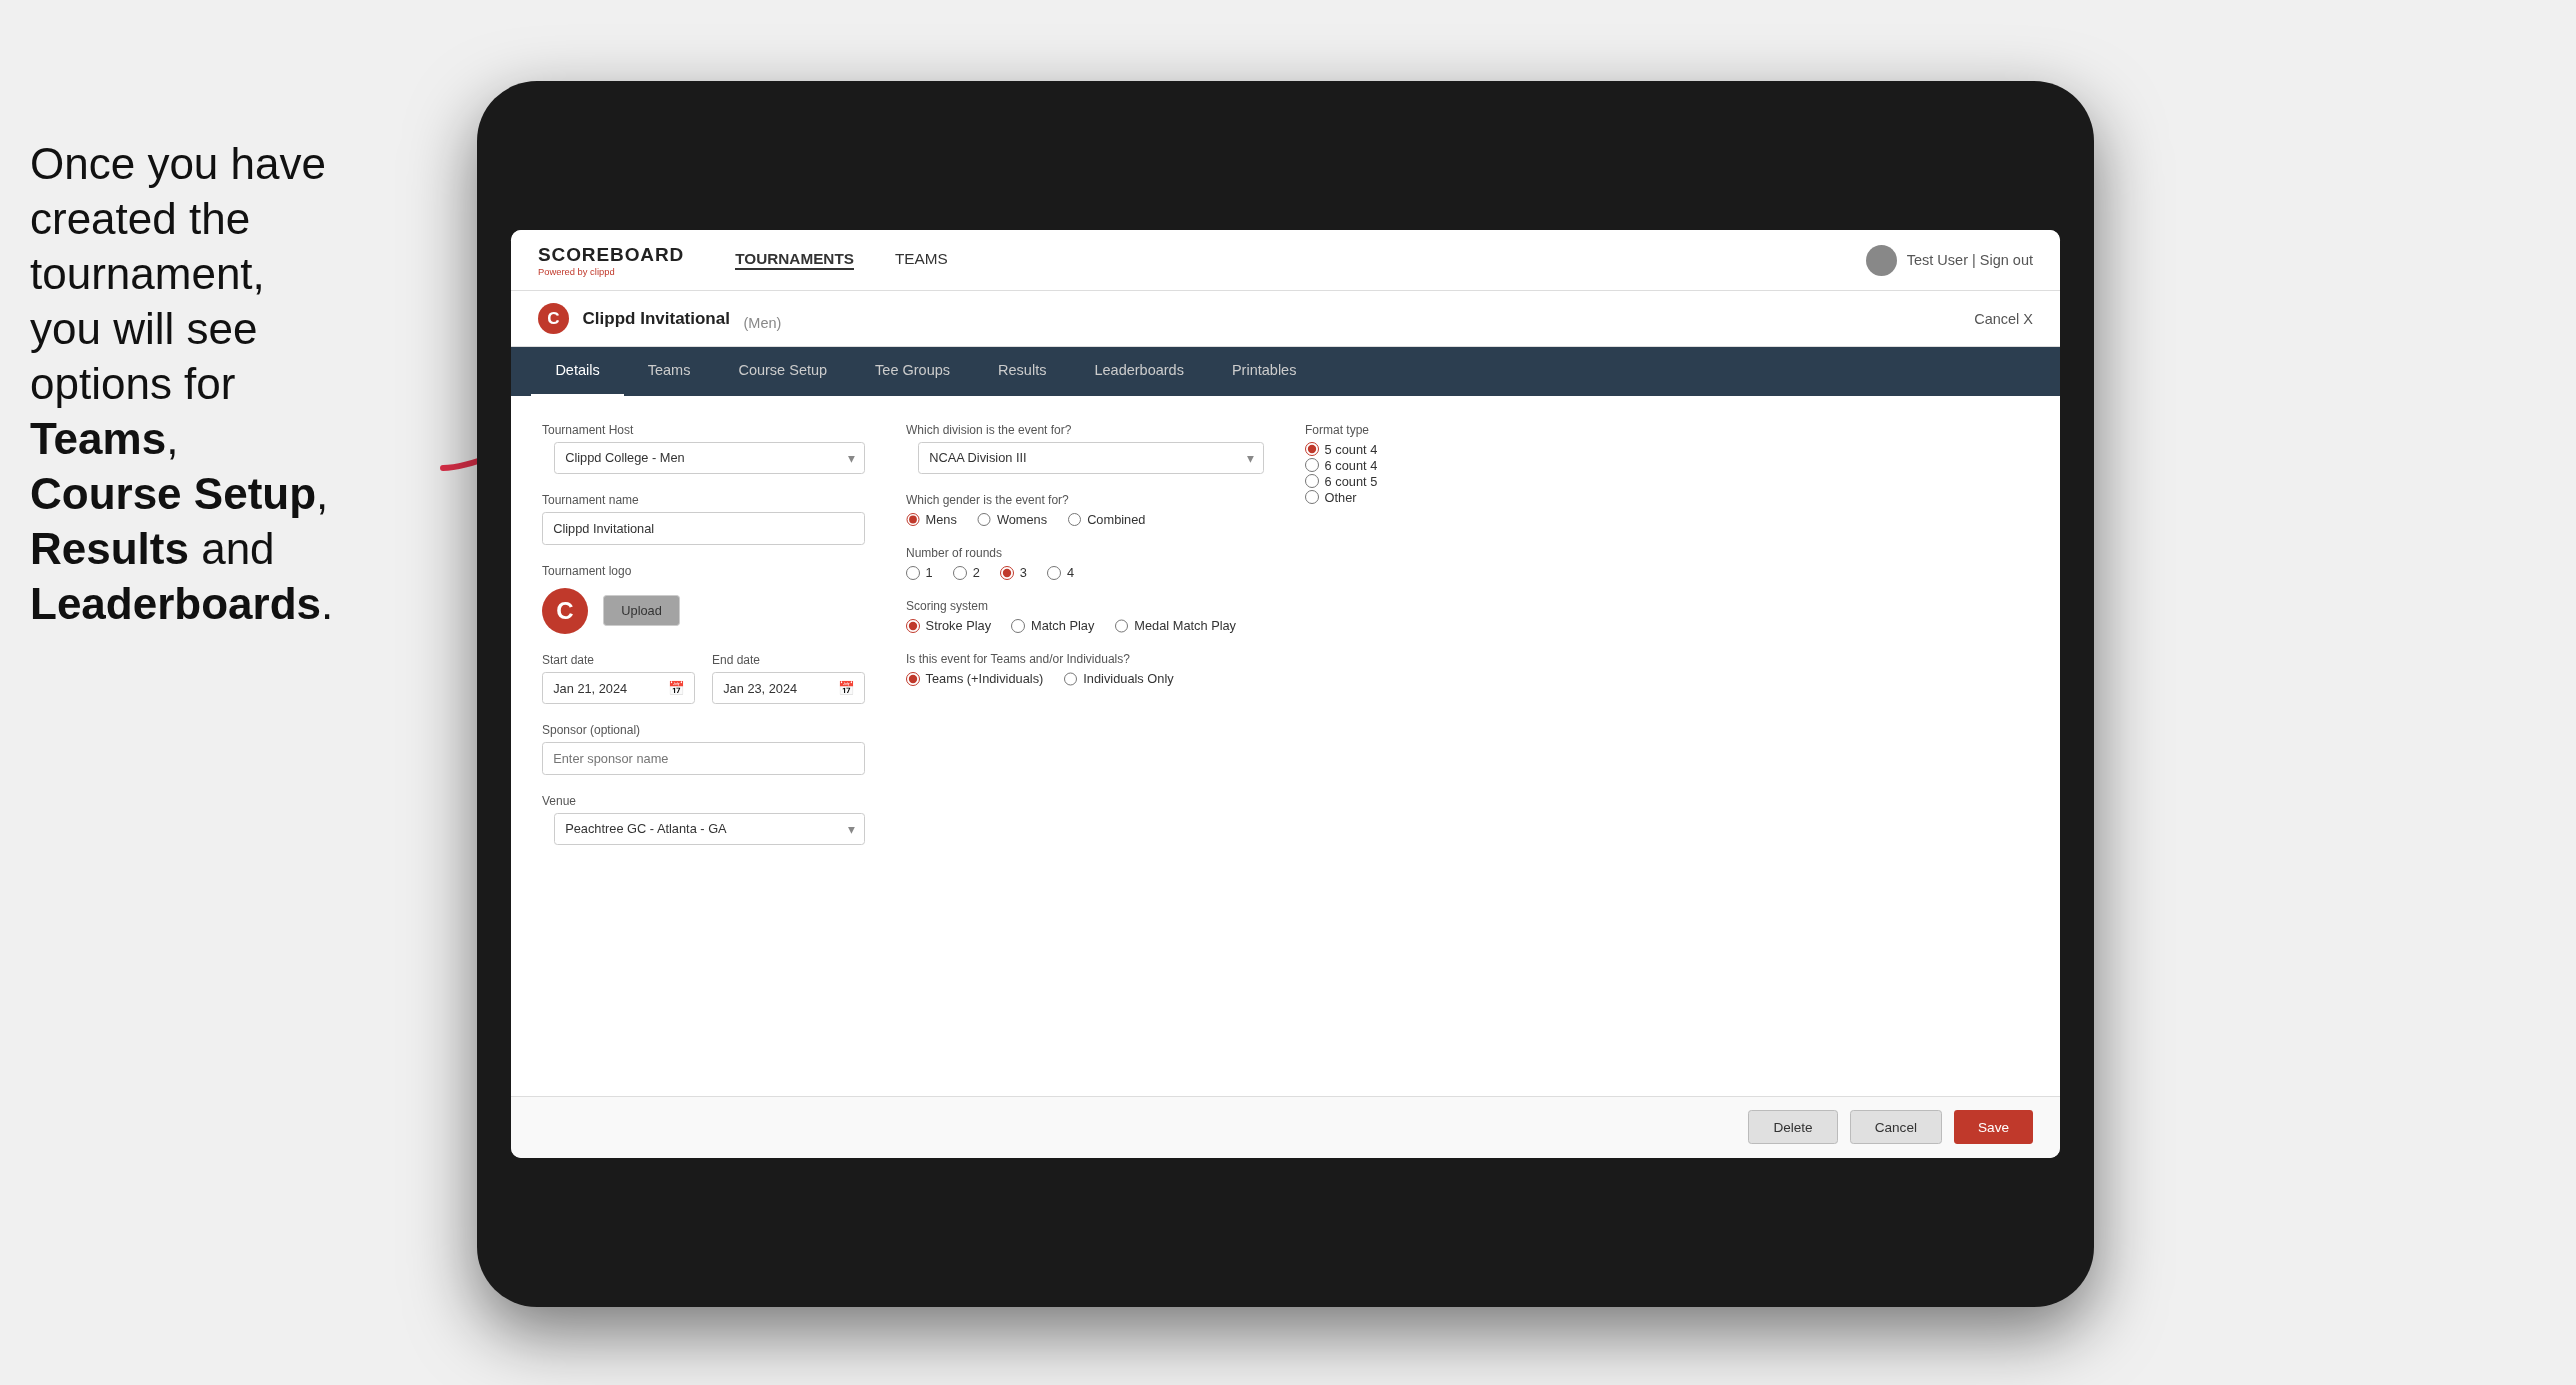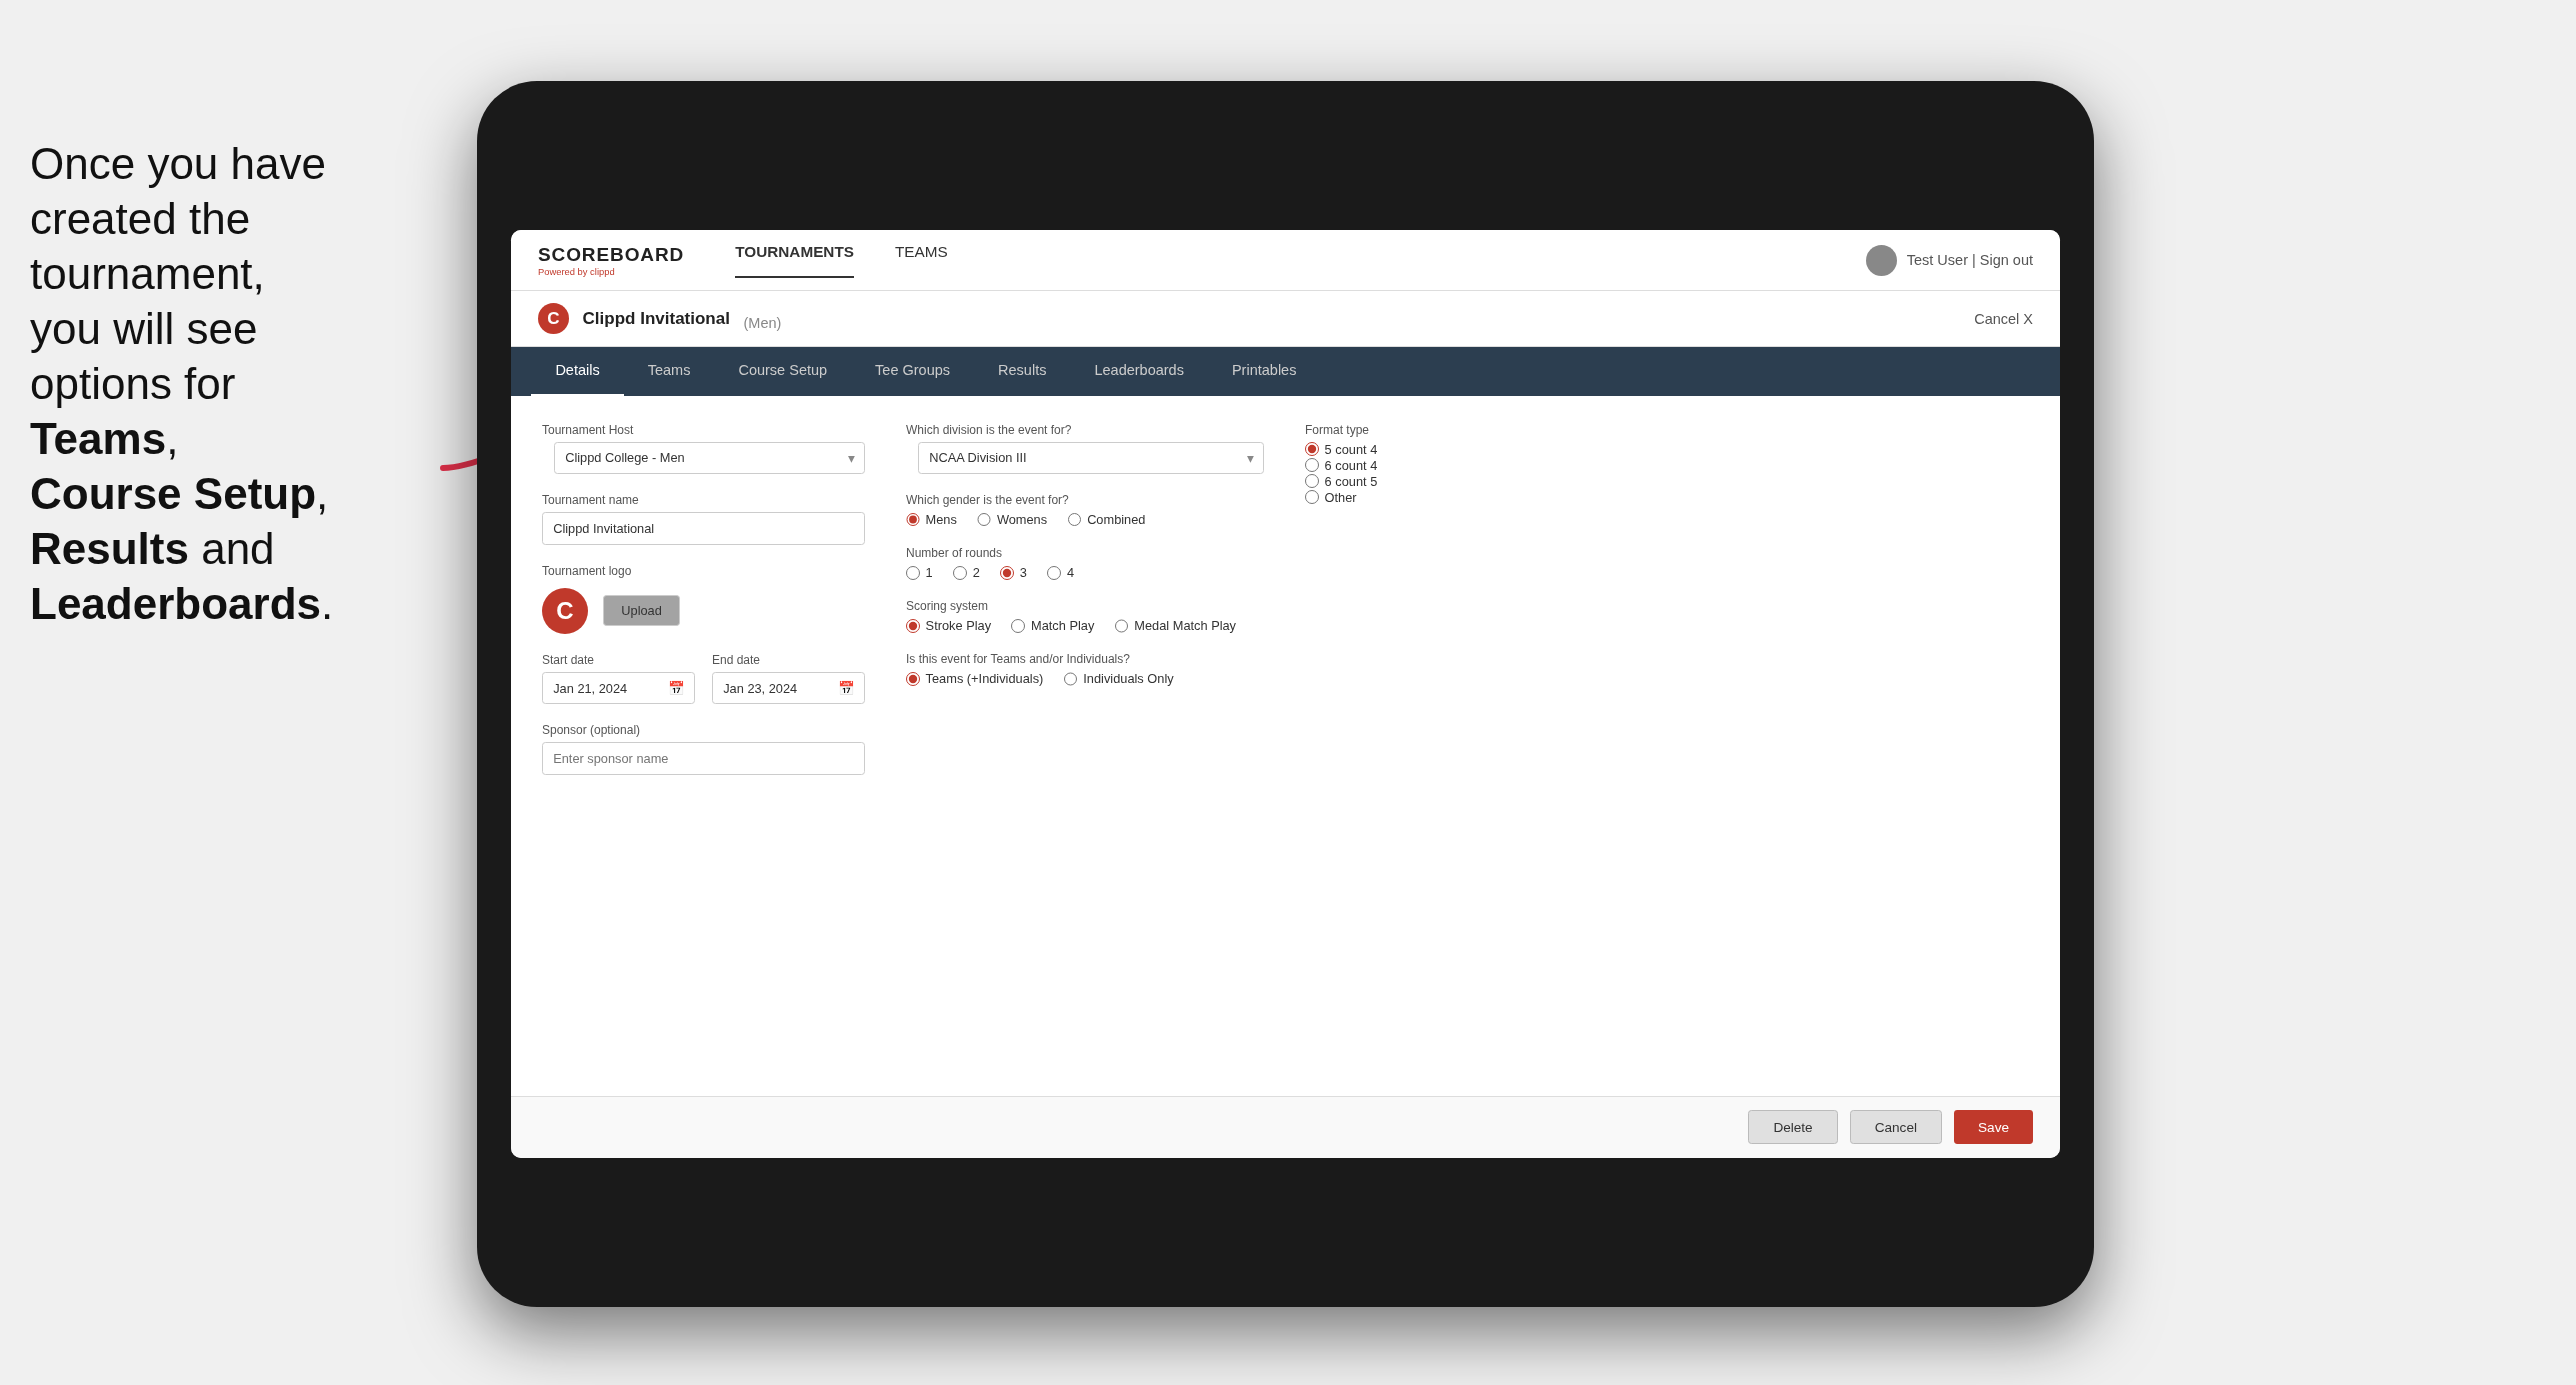--- a/index.html
+++ b/index.html
@@ -79,21 +79,21 @@
       color: #c0392b;
     }
     .nav-links {
       display: flex;
       gap: 41px;
     }
     .nav-link {
       font-size: 15.3px;
       color: #333;
       cursor: pointer;
-      padding-bottom: 15px;
+      padding-bottom: 0;
       border-bottom: 2.6px solid transparent;
     }
     .nav-link.active {
       border-bottom: 2.6px solid #333;
       font-weight: 600;
     }
     .nav-right {
       margin-left: auto;
       display: flex;
       align-items: center;
@@ -439,20 +439,28 @@
               <span class="date-icon">📅</span>
             </div>
           </div>
         </div>
 
         <div class="field-group">
           <label class="field-label">Sponsor (optional)</label>
           <input class="form-input" type="text" placeholder="Enter sponsor name" style="">
         </div>
 
+        <div class="field-group">
+          <label class="field-label">Venue</label>
+          <div class="select-wrapper">
+            <select class="form-select">
+              <option>Peachtree GC - Atlanta - GA</option>
+            </select>
+          </div>
+        </div>
 
       </div>
 
       <div class="form-col form-col-mid">
 
         <div class="field-group">
           <label class="field-label">Which division is the event for?</label>
           <div class="select-wrapper">
             <select class="form-select">
               <option>NCAA Division III</option>

